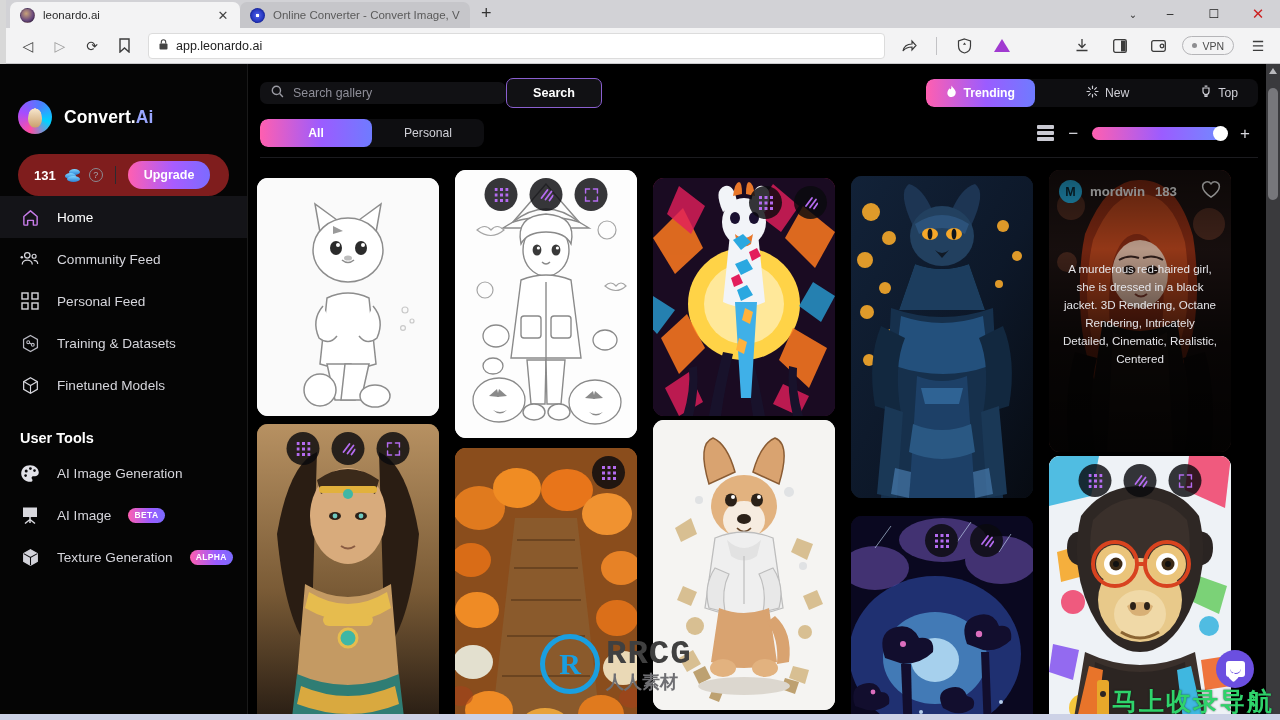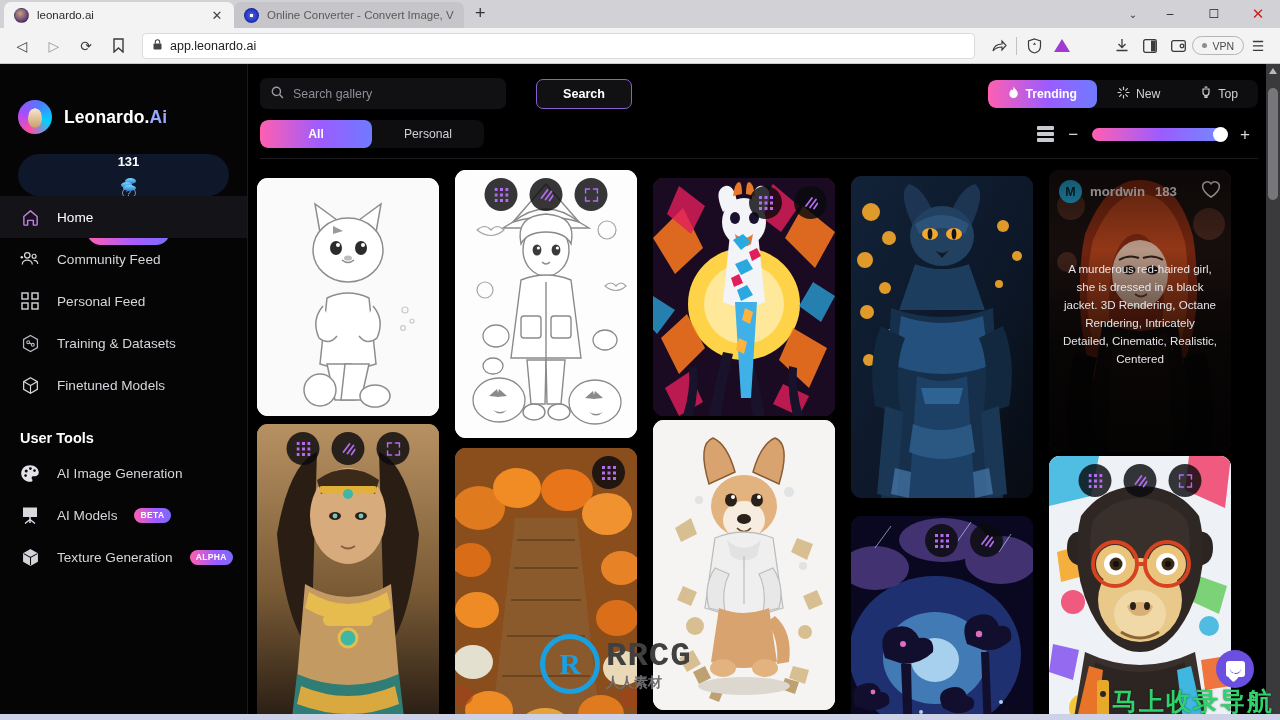--- a/index.html
+++ b/index.html
@@ -4,21 +4,21 @@
 <style>
   * { box-sizing: border-box; margin: 0; padding: 0; }
   html, body {
     width: 1280px; height: 720px;
     overflow: hidden;
     font-family: "Liberation Sans", sans-serif;
     background: #000;
   }
 
   
-  #browser { width: 1280px; height: 720px; position: relative; background: #d8d8d8; }
+  #browser { width: 1280px; height: 720px; position: relative; background: #d8d8d8; padding-left: 6px; }
 
   #tabstrip {
     height: 28px; background: #d2d2d6; display: flex; align-items: flex-end;
     padding-left: 4px; position: relative;
   }
   .tab {
     height: 26px; display: flex; align-items: center; gap: 8px;
     padding: 0 10px; border-radius: 7px 7px 0 0; font-size: 11.5px;
     color: #2b2b2b; min-width: 170px; max-width: 230px; position: relative;
   }
@@ -51,21 +51,21 @@
   }
   .tb-icon { width: 28px; height: 28px; display: flex; align-items: center; justify-content: center;
              color: #3b3b3b; font-size: 14px; }
   .tb-icon.dim { color: #9a9a9a; }
   #urlbar {
     flex: 1; height: 26px; background: #ffffff; border-radius: 4px; display: flex;
     align-items: center; gap: 8px; padding: 0 10px; font-size: 12.5px; color: #222;
     margin: 0 6px; border: 1px solid #dcdcdc;
   }
   .lock { font-size: 10px; color: #444; }
-  .tb-right { display: flex; align-items: center; gap: 0; }
+  .tb-right { display: flex; align-items: center; gap: 10px; }
   #vpn-pill {
     border: 1px solid #b5b5b8; border-radius: 11px; height: 19px; display:flex; align-items:center;
     gap:5px; padding: 0 9px; font-size: 10.5px; color:#4a4a4a;
   }
   #vpn-pill .dot { width: 5px; height: 5px; border-radius: 50%; background: #8d8d90; }
   .brave-tri { width: 0; height: 0; border-left: 8px solid transparent; border-right: 8px solid transparent;
                border-bottom: 13px solid #a03ad0; }
 
   
   #page { position: absolute; left: 0; top: 64px; width: 1280px; height: 656px; background: #000; display: flex; }
@@ -85,22 +85,22 @@
   }
   #brand-logo::after {
     content:""; position:absolute; left:50%; top:52%; transform:translate(-50%,-50%);
     width:14px; height:19px; border-radius:50% 50% 45% 45%;
     background: linear-gradient(#f7e6cd, #caa06c);
   }
   #brand-text { font-size: 17.5px; font-weight: 600; color: #ffffff; letter-spacing: .1px; }
   #brand-text .ai { color: #9aa7ff; }
 
   #credits {
-    margin: 20px 18px 0 18px; height: 42px; background: #0f172a; border-radius: 21px;
-    display: flex; align-items: center; padding: 0 6px 0 16px; gap: 9px; flex-direction: column;
+    margin: 20px 18px 0 18px; height: 42px; background: #7f1d1d; border-radius: 21px;
+    display: flex; align-items: center; padding: 0 6px 0 16px; gap: 9px;
   }
   #credits .cnum { font-size: 13px; font-weight: 700; color: #fff; }
   .coin {
     width: 15px; height: 13px; position: relative; display:inline-block;
   }
   .coin i { position:absolute; display:block; width: 11px; height: 6px; border-radius: 50%;
             background: linear-gradient(#7fd5ff,#2a7fd4); }
   .coin i:nth-child(1){ left: 4px; top: 0; }
   .coin i:nth-child(2){ left: 0; top: 4px; }
   .coin i:nth-child(3){ left: 2px; top: 7px; width:13px; }
@@ -130,36 +130,36 @@
   }
   #side-scroll {
     position: absolute; left: 247px; top: 0; width: 3px; height: 370px; background: #4a4a4e; border-radius: 2px;
   }
 
   
   #main { flex: 1; position: relative; background: #000; overflow: hidden; }
   #topbar { padding: 14px 22px 0 12px; }
   #row1 { display: flex; align-items: center; gap: 0; }
   #search-wrap {
-    width: 246px; height: 31px; background: #111114; border-radius: 7px;
+    width: 246px; height: 22px; background: #111114; border-radius: 7px;
     display: flex; align-items: center; gap: 9px; padding: 0 11px; margin-left: 0;
   }
   #search-wrap .mag { color: #9b9ba3; font-size: 12px; }
   #search-input {
     background: transparent; border: none; outline: none; color: #cfcfd6; font-size: 12.4px;
     font-family: "Liberation Sans", sans-serif; width: 100%;
   }
   #search-input::placeholder { color: #8e8e98; }
   #search-btn {
-    margin-left: 30px; width: 96px; height: 30px; border-radius: 7px; background: #111114;
+    width: 96px; height: 30px; border-radius: 7px; background: #111114;
     border: 1px solid #8a5fd0; color: #ffffff; font-size: 12.6px; font-weight: 600; cursor: pointer;
     font-family: "Liberation Sans", sans-serif;
   }
   #seg-sort {
-    margin-left: auto; display: flex; background: #0e0e11; border-radius: 8px; height: 28px; overflow: hidden;
+    margin-left: auto; display: flex; background: #0e0e11; border-radius: 8px; height: 28px; overflow: hidden; gap: 31px;
   }
   .seg {
     display: flex; align-items: center; justify-content: center; gap: 6px; height: 28px; font-size: 12.2px;
     color: #cfcfd6; cursor: pointer; padding: 0 20px;
   }
   .seg.on {
     background: linear-gradient(90deg, #ff5fb0, #9b5cff 55%, #6f7bff);
     color: #fff; font-weight: 600; border-radius: 8px;
   }
 
@@ -224,21 +224,21 @@
   #hc-desc { color: #e4e4e8; font-size: 11.6px; line-height: 1.55; margin-top: 10px; text-align: center; }
   #hc-grad { position:absolute; inset:0; background: linear-gradient(180deg, rgba(0,0,0,.55) 0%, rgba(0,0,0,.2) 28%, rgba(0,0,0,.72) 62%, rgba(0,0,0,.88) 100%); }
 
   
   .wm-rrcg { position: absolute; left: 540px; top: 634px; display: flex; align-items: center; gap: 6px; z-index: 50; }
   .wm-ring { width: 60px; height: 60px; border-radius: 50%; border: 5px solid #1a9fe0; position: relative;
              display:flex; align-items:center; justify-content:center; }
   .wm-ring b { color: #1a9fe0; font-size: 30px; font-family:"Liberation Serif", serif; font-weight: 700; }
   .wm-txt { display: flex; flex-direction: column; line-height: 1; }
   .wm-txt .l1 { font-size: 34px; font-weight: 800; color: #404040; letter-spacing: 1px; font-family: Liberation Mono, monospace; }
-  .wm-txt .l2 { font-size: 14px; font-weight: 800; color: #6e6e72; margin-top: 2px; }
+  .wm-txt .l2 { font-size: 18px; font-weight: 800; color: #6e6e72; margin-top: 2px; }
   #wm-nav {
     position: absolute; right: 6px; bottom: 2px; z-index: 55;
     font-size: 25px; font-weight: 800; color: #2fd36b; letter-spacing: 2px;
     text-shadow: 0 0 2px rgba(0,0,0,.6);
   }
   #chatbtn {
     position: absolute; right: 26px; bottom: 32px; width: 38px; height: 38px; border-radius: 50%;
     background: #6b4fe0; z-index: 56; display: flex; align-items: center; justify-content: center;
   }
   #chatbtn .bub { width: 19px; height: 16px; background: #fff; border-radius: 3px; position: relative; }
@@ -338,21 +338,21 @@
       <div class="tb-icon">☰</div>
     </div>
   </div>
 
   <div id="page">
 
     <div id="sidebar">
       <div id="brand">
         <div id="brand-logo"></div>
         <div id="brand-text">
-          <span>Leonardo.</span><span class="ai">Ai</span>
+          <span>Convert.</span><span class="ai">Ai</span>
         </div>
       </div>
 
       <div id="credits">
         <span class="cnum">131</span>
         <span class="coin">
             <i></i>
             <i></i>
             <i></i>
           </span>
@@ -433,21 +433,21 @@
         <span>AI Image Generation</span>
       </div>
 
       <div class="nav-item">
         <span class="nav-ico">
           <svg width="20" height="19" viewBox="0 0 20 19">
               <rect x="3" y="1.5" width="14" height="9.5" fill="#d8d8de"></rect>
               <path d="M10 11v6M10 13.5l-5 4M10 13.5l5 4" stroke="#d8d8de" stroke-width="1.5"></path>
             </svg>
         </span>
-        <span>AI Models</span>
+        <span>AI Image</span>
         <span class="badge">BETA</span>
       </div>
 
       <div class="nav-item">
         <span class="nav-ico">
           <svg width="19" height="19" viewBox="0 0 20 20">
               <path d="M10 1.8l7.2 4.1v8.2L10 18.2 2.8 14.1V5.9z" fill="#d3d3da" stroke="#d3d3da" stroke-width="1.2"></path>
               <path d="M2.8 5.9L10 10l7.2-4.1M10 10v8.2" fill="none" stroke="#0b0b0d" stroke-width="1.1"></path>
             </svg>
         </span>

